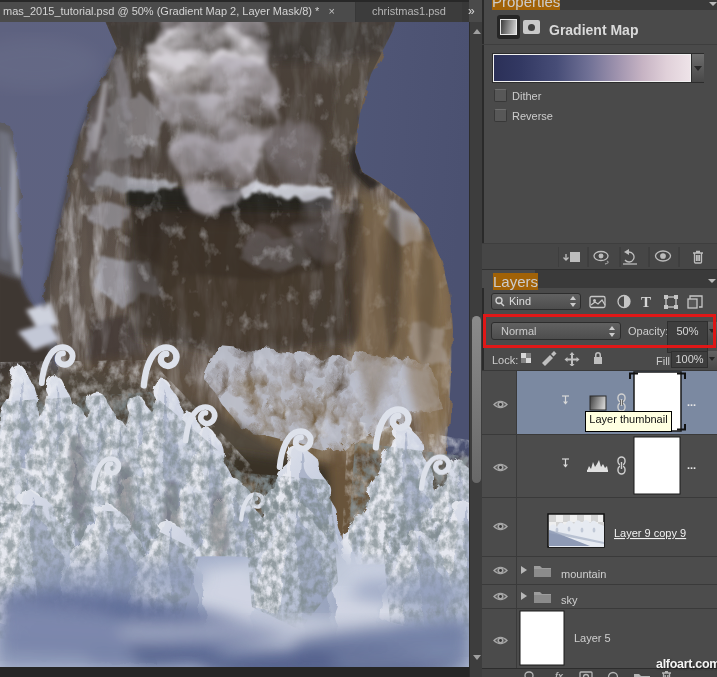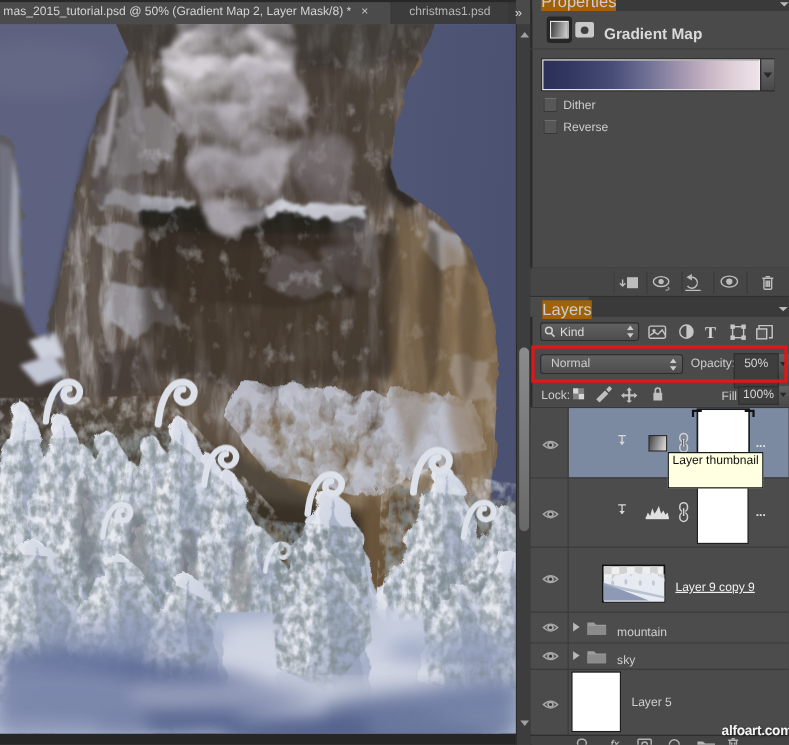--- a/index.html
+++ b/index.html
@@ -640,21 +640,21 @@
 
     <use href="#tri" x="39" y="221"></use>
     <use href="#folder" x="52" y="219"></use>
     <text x="79" y="233" fill="#cfcfcf" font-size="11">sky</text>
 
     <rect x="38" y="240" width="44" height="54" fill="#ffffff" stroke="#1a1a1a"></rect>
     <text x="92" y="271" fill="#cfcfcf" font-size="11">Layer 5</text>
   </svg>
   </div>
 
-  <div class="abs" style="left:607px;top:411px;width:87px;height:33px;background:#ffffe1;border:1px solid #000;color:#111;font-size:11px;line-height:15px;text-align:center;">Layer thumbnail</div>
+  <div class="abs" style="left:585px;top:411px;width:87px;height:21px;background:#ffffe1;border:1px solid #000;color:#111;font-size:11px;line-height:15px;text-align:center;">Layer thumbnail</div>
 
   <div class="abs" style="left:482px;top:668px;width:235px;height:9px;background:#434343;border-top:1px solid #2d2d2d;"></div>
   <svg class="abs" style="left:482px;top:671px;" width="235" height="6" viewBox="0 0 235 6">
     <g stroke="#b5b5b5" stroke-width="1.3" fill="none">
       <rect x="43" y="1" width="8" height="7" rx="3.5"></rect>
       <text x="73" y="8" fill="#b5b5b5" stroke="none" font-size="9" font-weight="bold" font-style="italic" font-family="Liberation Sans">fx</text>
       <rect x="98" y="1" width="12" height="9" rx="1"></rect>
       <circle cx="104" cy="6" r="2.5"></circle>
       <circle cx="131" cy="6" r="4.5"></circle>
       <path d="M152 3 h5 l2 2 h9 v4 h-16 z" fill="#b5b5b5" stroke="none"></path>

